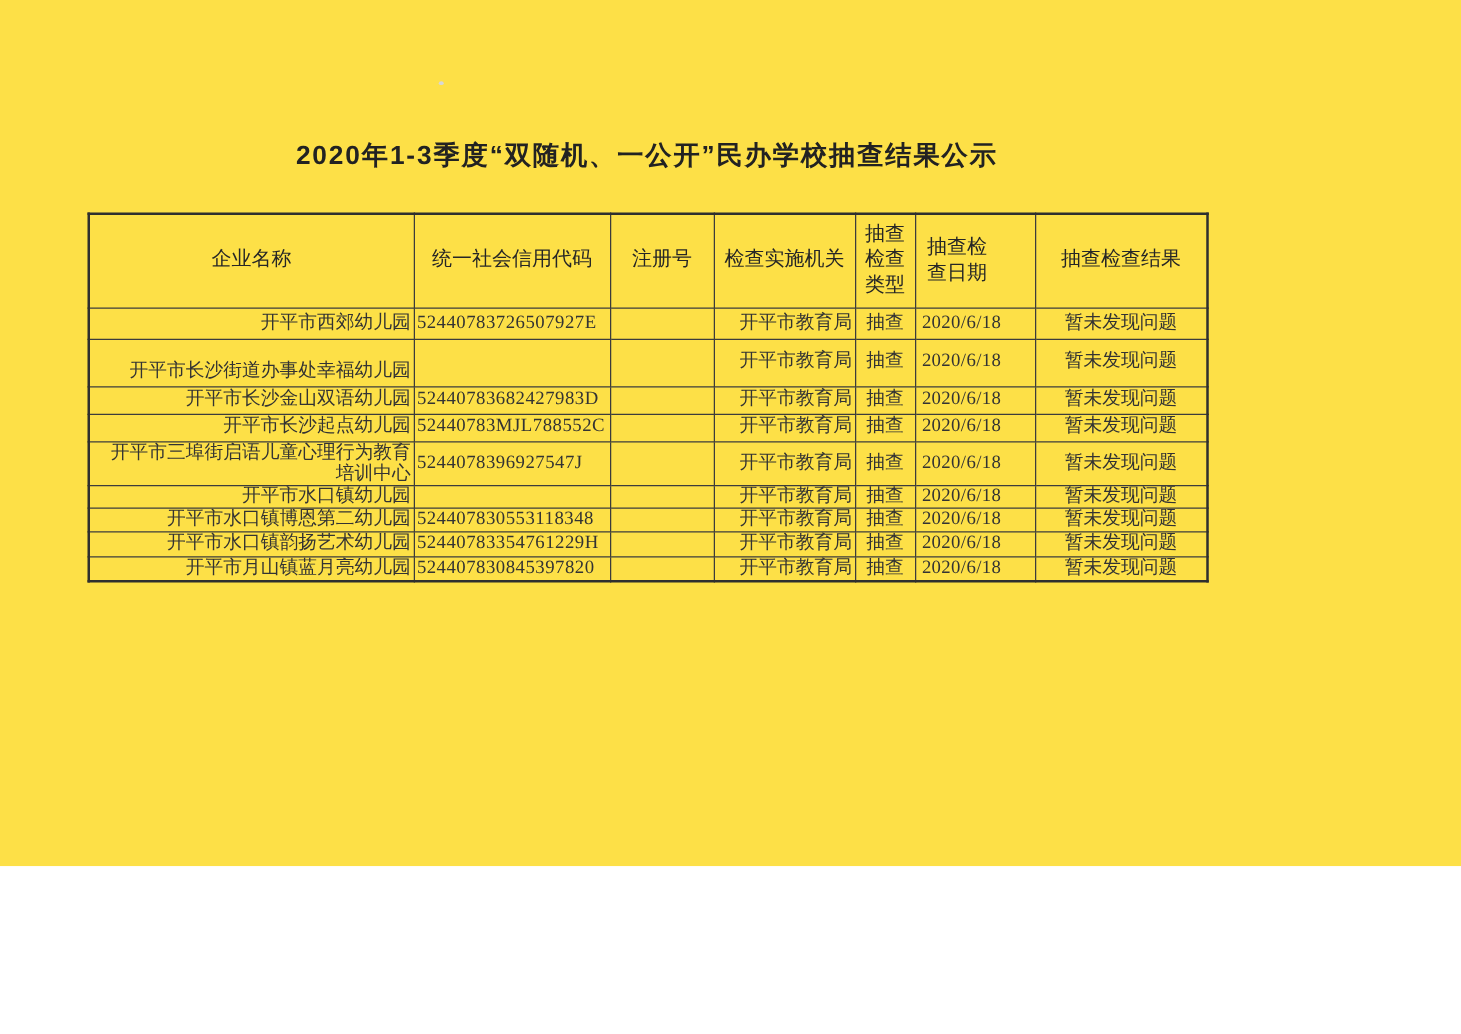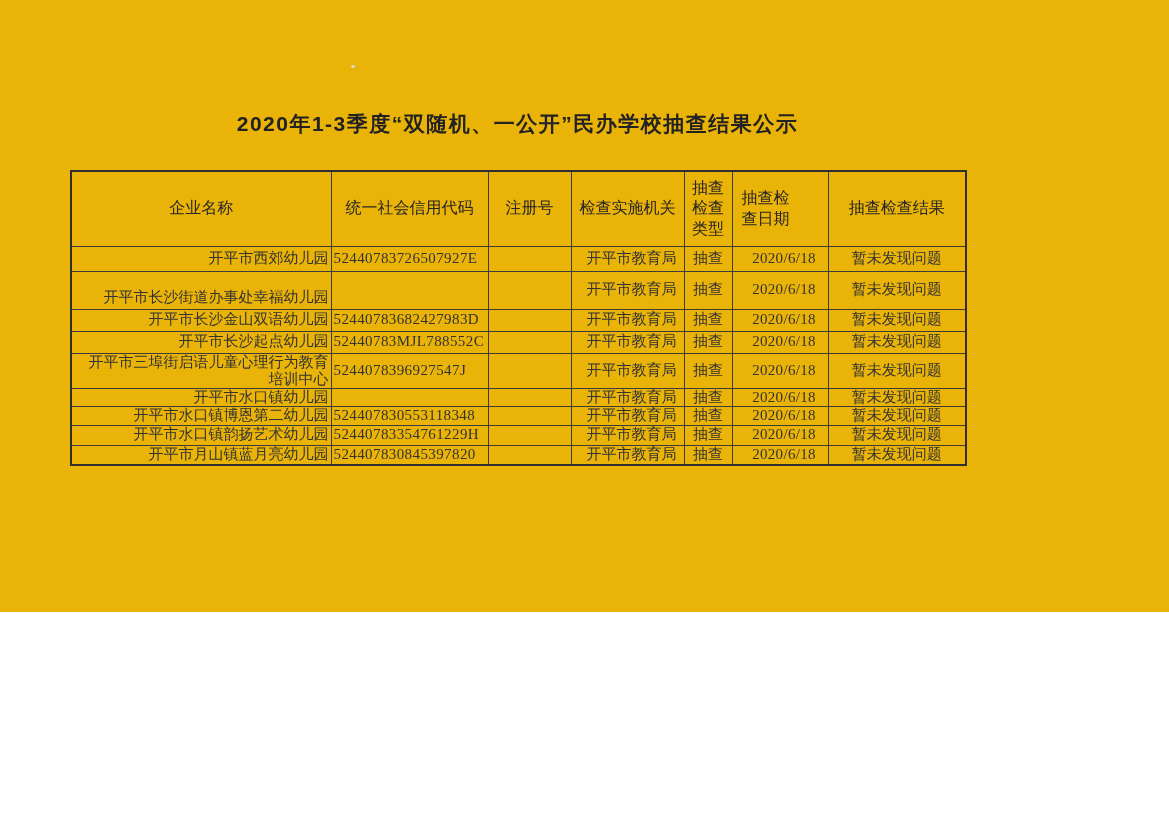--- a/index.html
+++ b/index.html
@@ -3,22 +3,22 @@
 <meta charset="utf-8">
 <style>
   html, body {
     margin: 0;
     padding: 0;
     background: #ffffff;
   }
   .page {
     position: relative;
     width: 1169px;
-    height: 612px;
-    background: #eab308;
+    height: 693px;
+    background: #fde047;
     overflow: hidden;
     font-family: "Liberation Serif", serif;
     color: #2e2e2e;
   }
   .doc-title {
     position: absolute;
     left: 70px;
     top: 110px;
     width: 895px;
     margin: 0;
@@ -61,23 +61,23 @@
   .inspection-table td {
     font-size: 15px;
     line-height: 1.15;
     padding: 0 2px;
     vertical-align: middle;
     color: #333333;
   }
   .inspection-table td.c1 { text-align: right; }
   .inspection-table td.c2 { text-align: left; letter-spacing: 0.4px; }
   .inspection-table td.c3 { text-align: left; }
-  .inspection-table td.c4 { text-align: center; padding-left: 10px; }
+  .inspection-table td.c4 { text-align: right; padding-left: 10px; }
   .inspection-table td.c5 { text-align: center; }
-  .inspection-table td.c6 { text-align: center; padding-left: 10px; letter-spacing: 0.3px; }
+  .inspection-table td.c6 { text-align: left; padding-left: 5px; letter-spacing: 0.3px; }
   .inspection-table td.c7 { text-align: center; }
   
   .inspection-table tbody tr:nth-child(1) { height: 25px; }
   .inspection-table tbody tr:nth-child(2) { height: 38px; }
   .inspection-table tbody tr:nth-child(3) { height: 22px; margin-top: 28px; }
   .inspection-table tbody tr:nth-child(4) { height: 22px; }
   .inspection-table tbody tr:nth-child(5) { height: 34px; }
   .inspection-table tbody tr:nth-child(6) { height: 18px; }
   .inspection-table tbody tr:nth-child(7) { height: 18px; margin-left: 24px; }
   .inspection-table tbody tr:nth-child(8) { height: 20px; }

